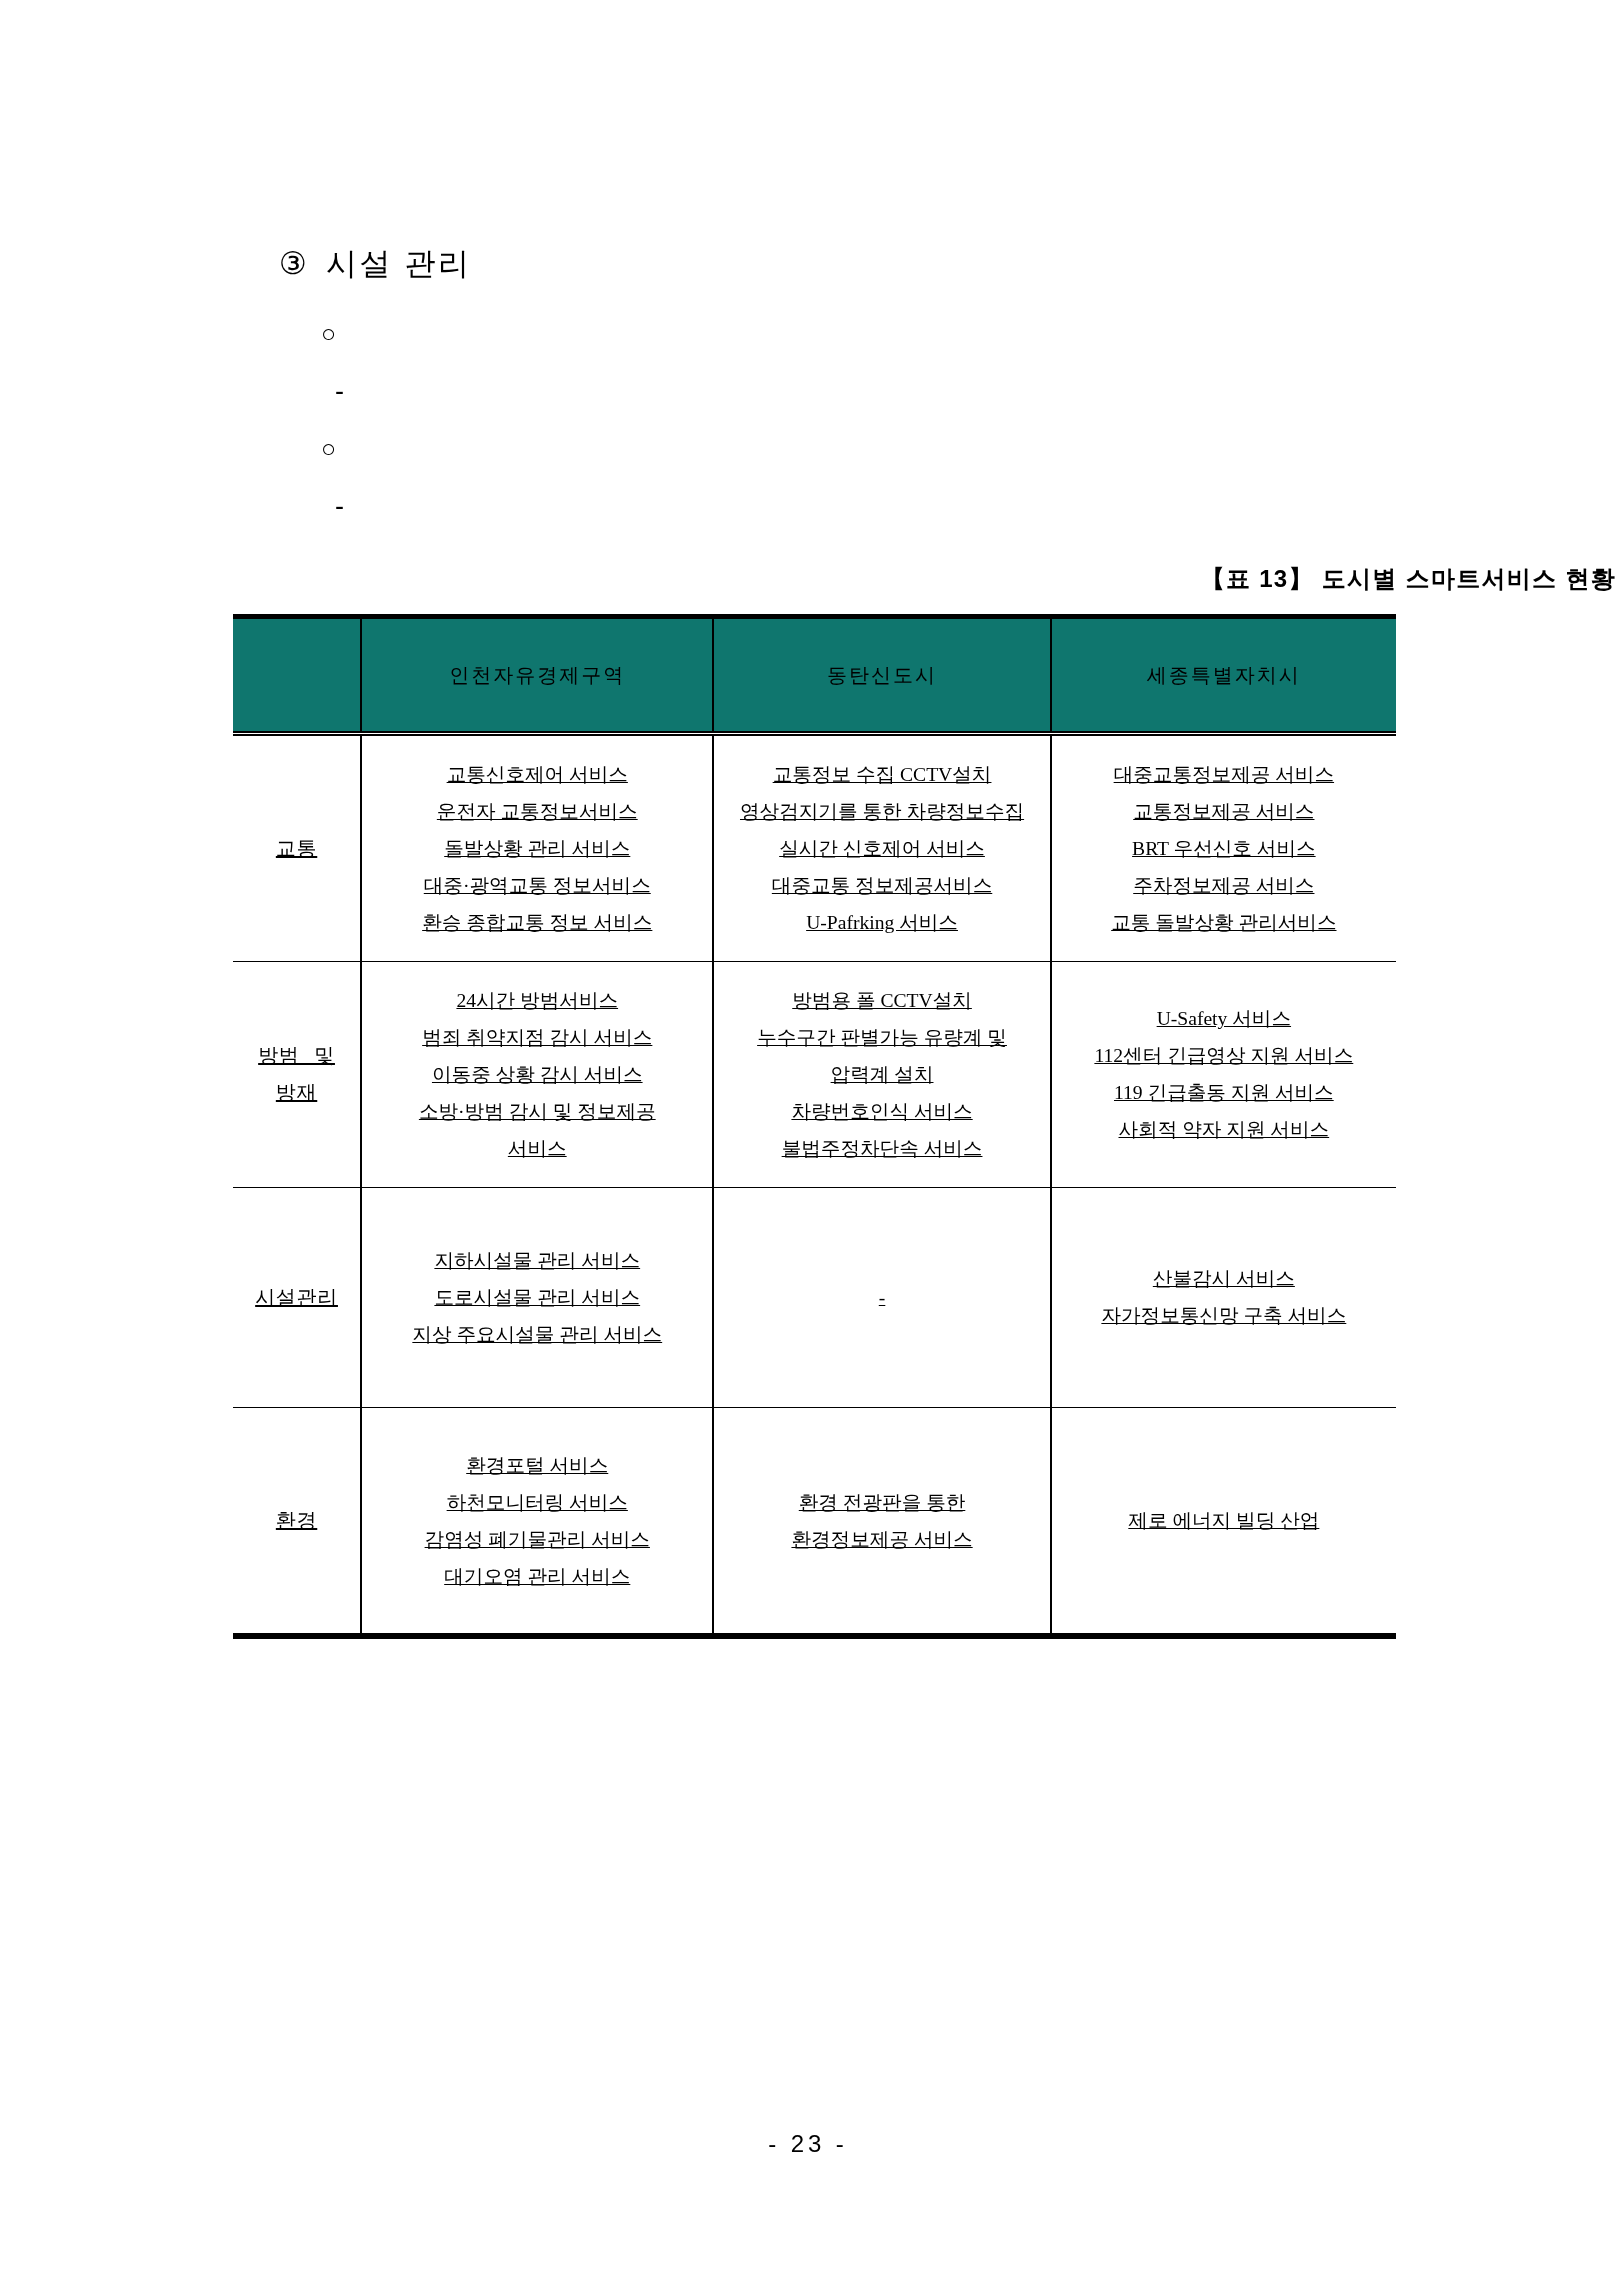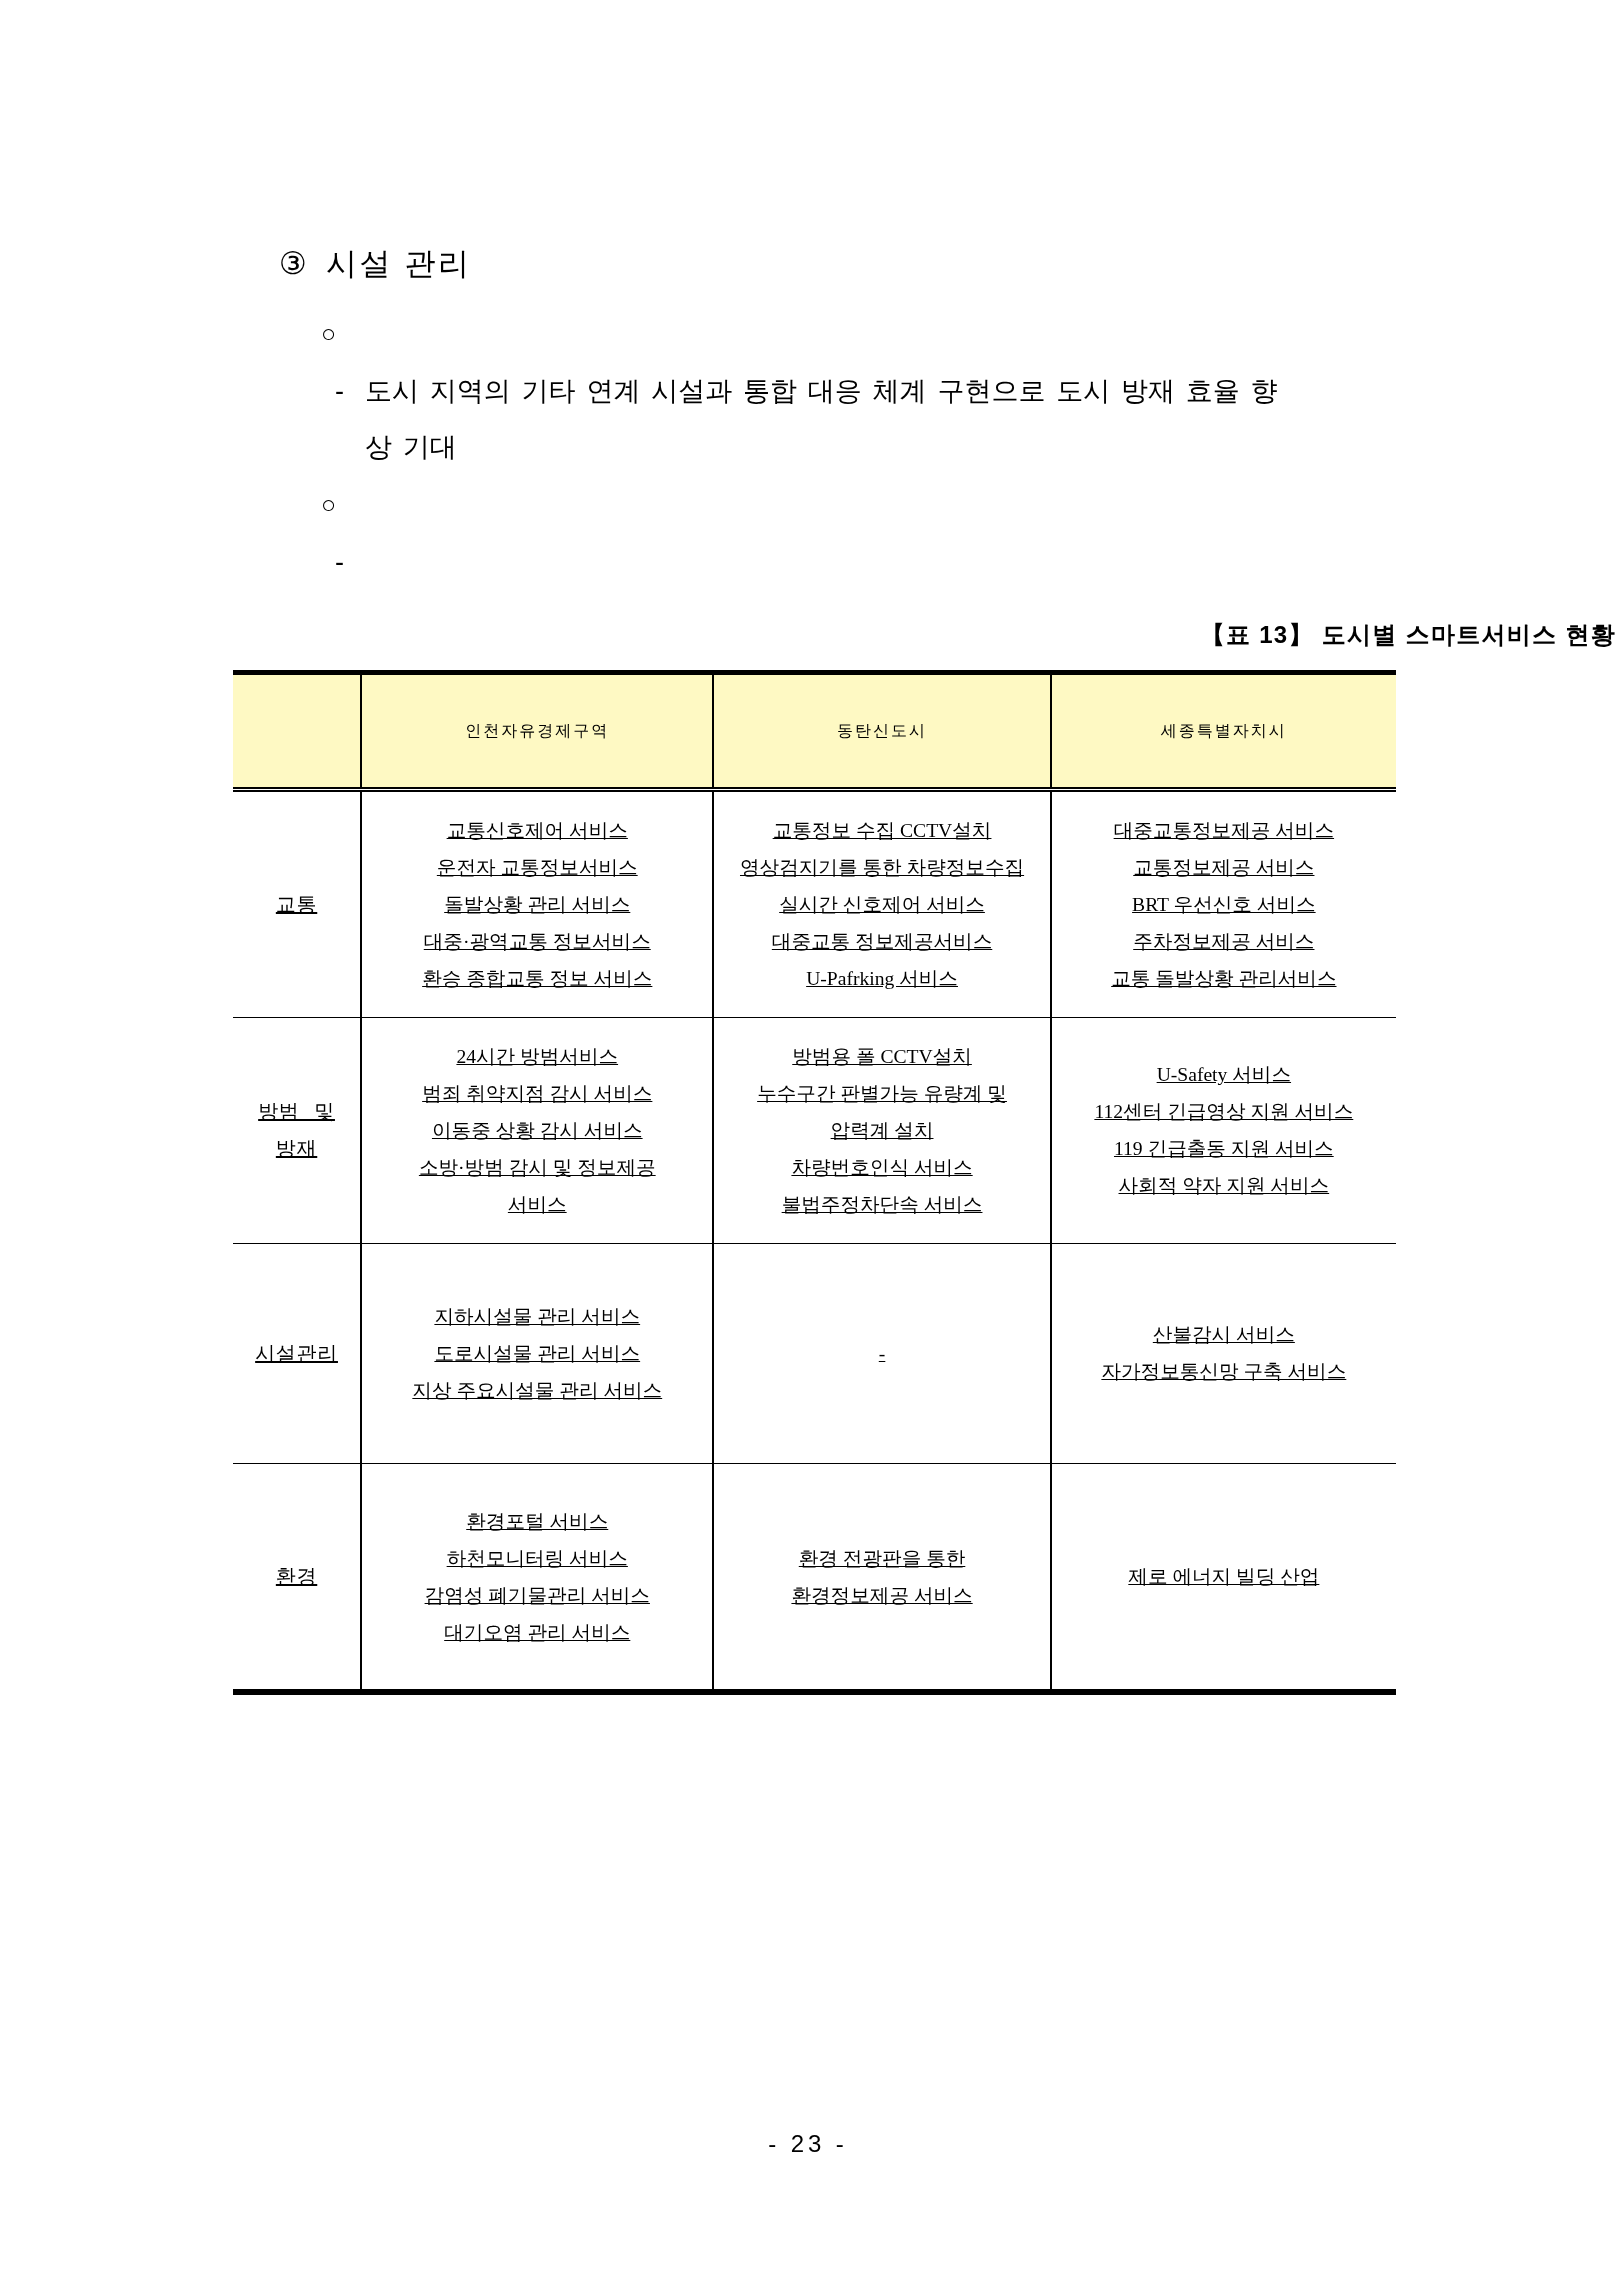--- a/index.html
+++ b/index.html
@@ -51,23 +51,23 @@
     border-bottom: 6.5px solid #000;
     font-family: "Liberation Serif", "DejaVu Serif", serif;
   }
   table.smart th, table.smart td {
     padding: 3.9px 6.5px;
     vertical-align: middle;
     text-align: center;
   }
   table.smart thead th {
     height: 104px;
-    background: #fef9c3;
+    background: #0f766e;
     border-bottom: 5.2px double #000;
-    font-size: 16px; font-weight: normal;
+    font-size: 20px; font-weight: normal;
     letter-spacing: 2px;
   }
   table.smart .vline { border-left: 2px solid #000; }
   table.smart tbody tr + tr td { border-top: 1.3px solid #000; }
   table.smart tbody td {
     font-size: 19.6px;
     line-height: 37px;
     white-space: pre-line;
     text-decoration: underline;
   }
@@ -106,22 +106,20 @@
       <span class="marker">③</span>
       <span>시설 관리</span>
     </div>
 
     <div class="bullet lv1">
       <span class="marker">○</span>
     </div>
 
     <div class="bullet lv2">
       <span class="marker">-</span>
-      <span class="btext">도시 지역의 기타 연계 시설과 통합 대응 체계 구현으로 도시 방재 효율 향
-상 기대</span>
     </div>
 
     <div class="bullet lv1">
       <span class="marker">○</span>
     </div>
 
     <div class="bullet lv2">
       <span class="marker">-</span>
     </div>
 

